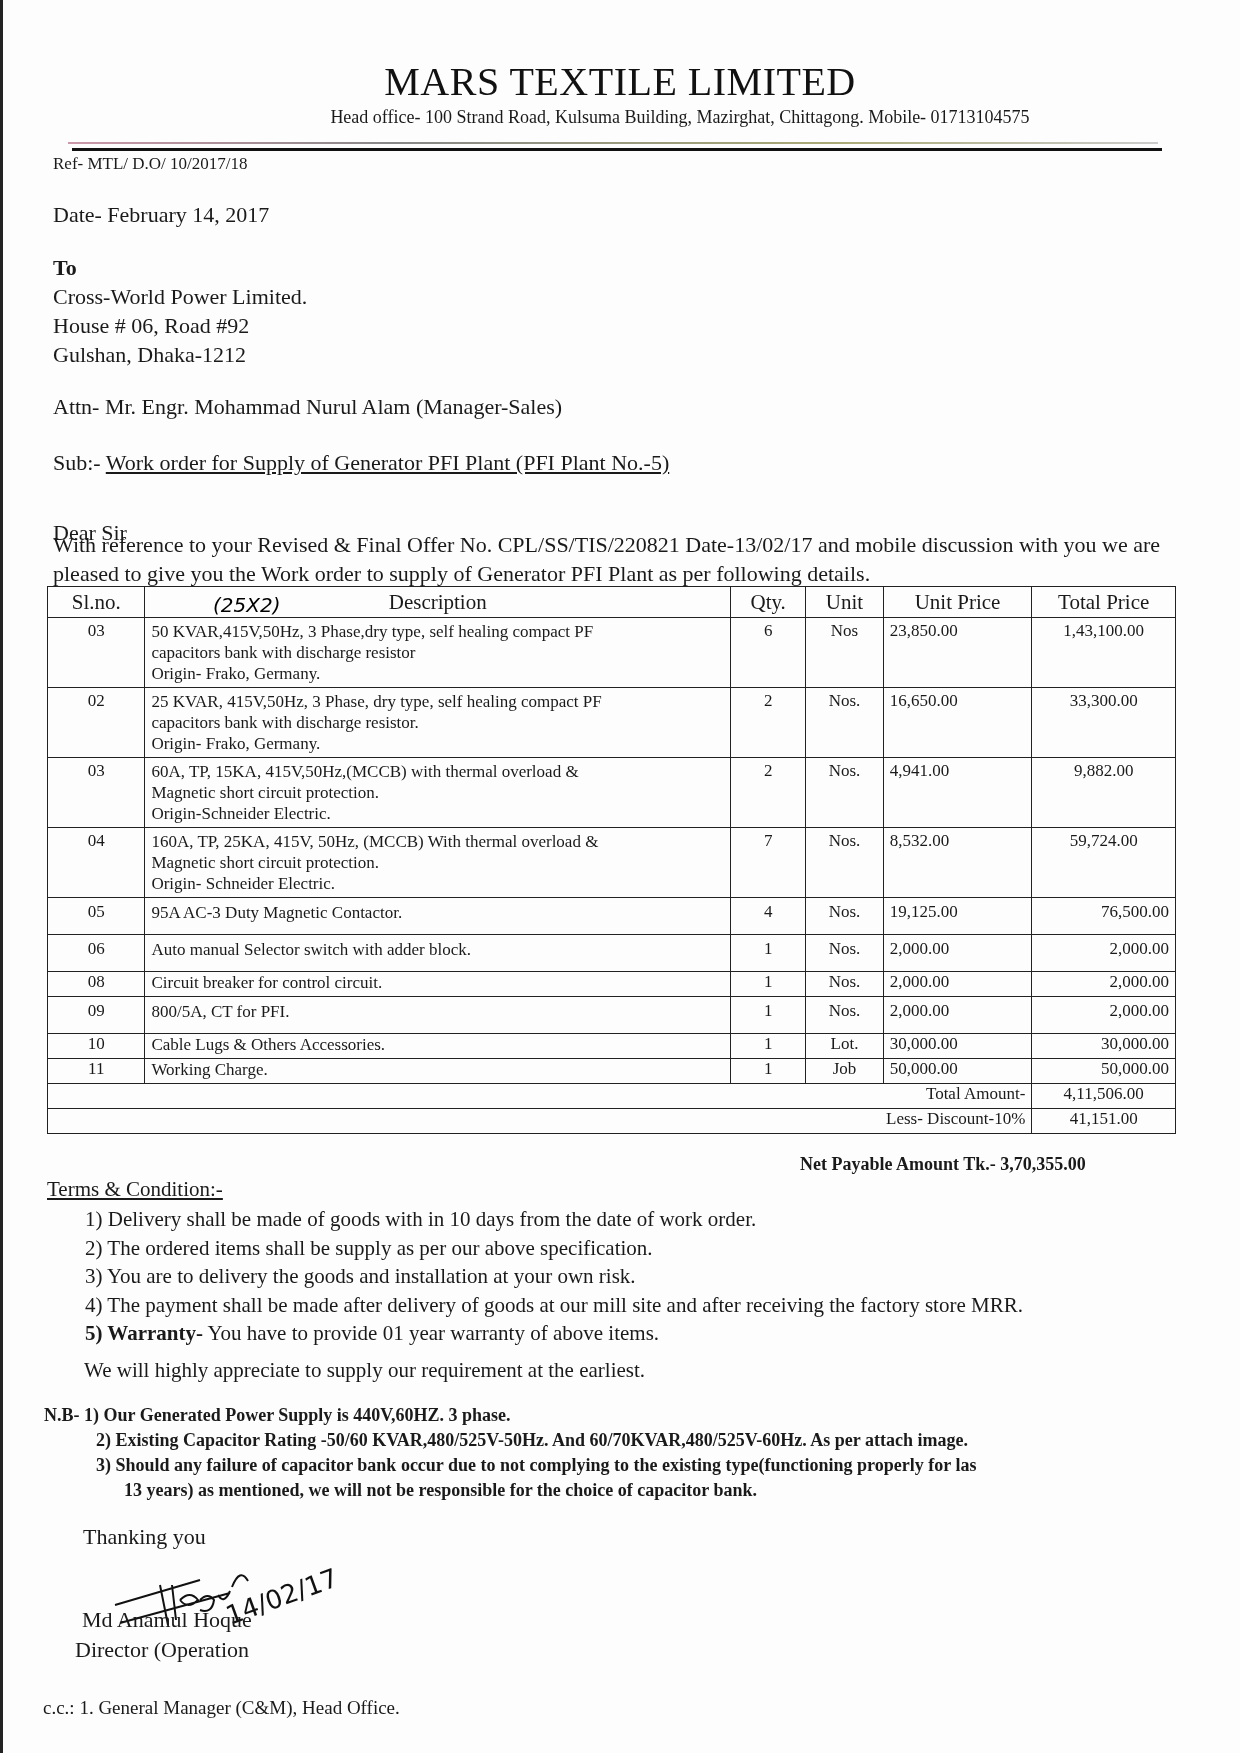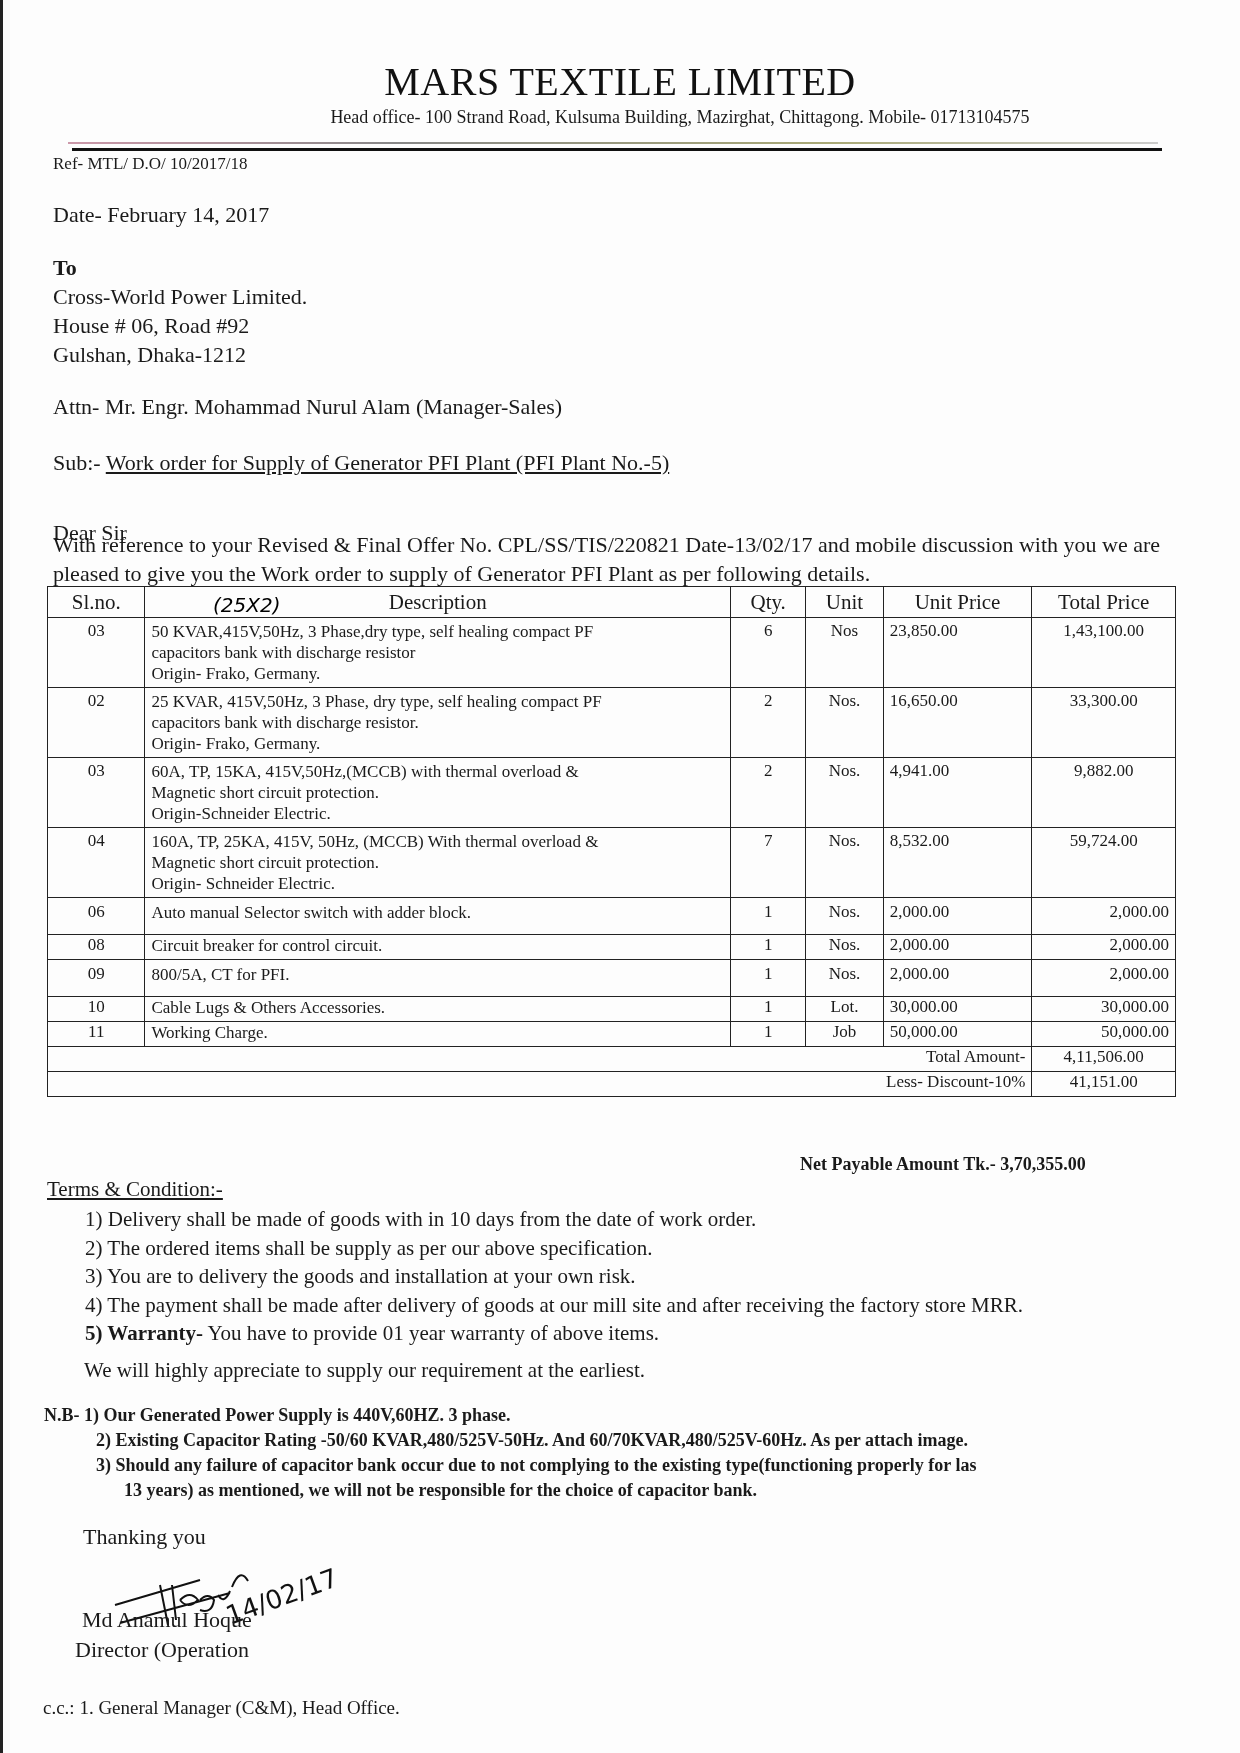--- a/index.html
+++ b/index.html
@@ -124,20 +124,30 @@
           <div>160A, TP, 25KA, 415V, 50Hz, (MCCB) With thermal overload &amp;</div>
           <div>Magnetic short circuit protection.</div>
           <div>Origin- Schneider Electric.</div>
         </td>
         <td class="c-qty">7</td>
         <td class="c-unit">Nos.</td>
         <td class="c-up">8,532.00</td>
         <td class="c-tp">59,724.00</td>
       </tr>
       <tr class="mid">
+        <td class="c-sl">05</td>
+        <td class="c-desc">
+          <div>95A  AC-3 Duty Magnetic Contactor.</div>
+        </td>
+        <td class="c-qty">4</td>
+        <td class="c-unit">Nos.</td>
+        <td class="c-up">19,125.00</td>
+        <td class="c-tp tp-right">76,500.00</td>
+      </tr>
+      <tr class="mid">
         <td class="c-sl">06</td>
         <td class="c-desc">
           <div>Auto manual Selector switch with adder block.</div>
         </td>
         <td class="c-qty">1</td>
         <td class="c-unit">Nos.</td>
         <td class="c-up">2,000.00</td>
         <td class="c-tp tp-right">2,000.00</td>
       </tr>
       <tr class="short">

